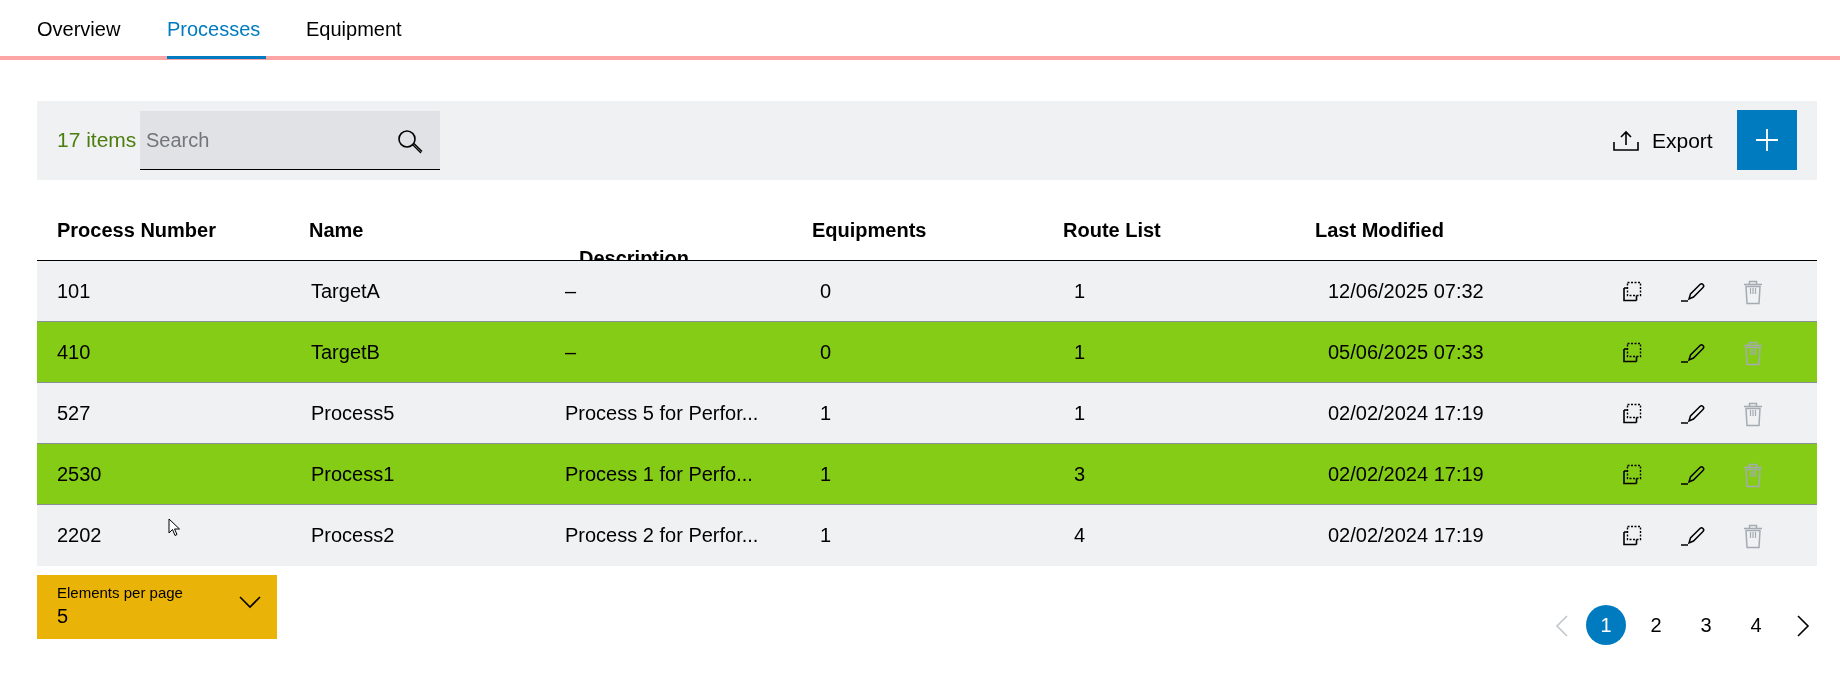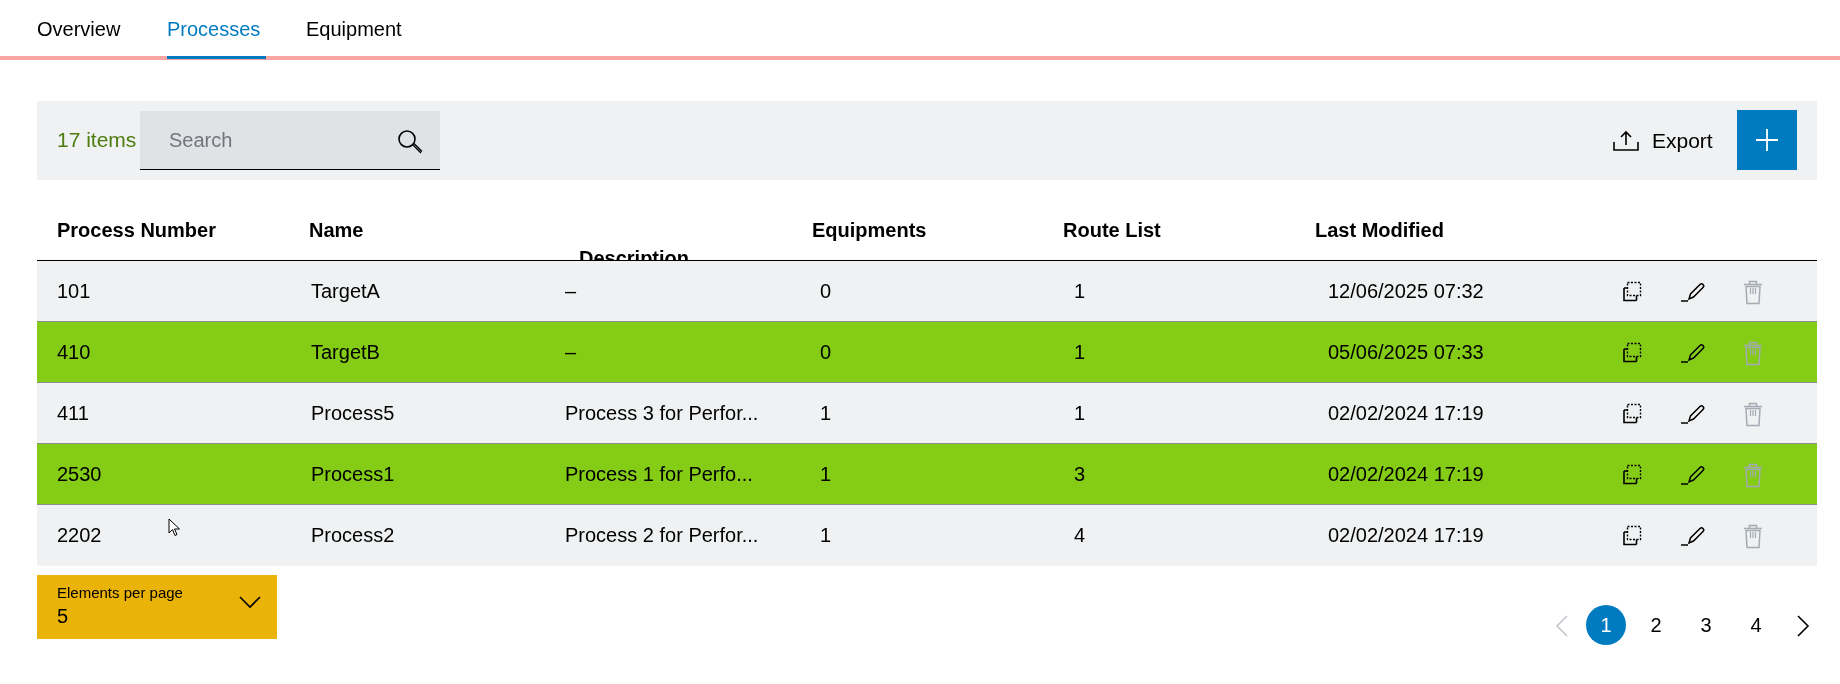--- a/index.html
+++ b/index.html
@@ -9,21 +9,21 @@
   
   .tabs { position: absolute; left: 0; top: 0; width: 1840px; height: 60px; border-bottom: 4px solid #fca5a5; }
   .tab { position: absolute; top: 16px; font-size: 20px; line-height: 26px; color: #000; cursor: pointer; }
   .tab.active { color: #007bc0; }
   .tab-underline { position: absolute; left: 167px; top: 56px; width: 99px; height: 3px; background: #007bc0; }
 
   
   .toolbar { position: absolute; left: 37px; top: 101px; width: 1780px; height: 79px; background: #eff1f2; }
   .items-count { position: absolute; left: 20px; top: 30px; font-size: 21px; line-height: 18px; color: #4d7c0f; }
   .search { position: absolute; left: 103px; top: 10px; width: 300px; height: 59px; background: #e0e2e5; border-bottom: 1px solid #000; }
-  .search input { position: absolute; left: 0; top: 0; width: 250px; height: 58px; border: none; background: transparent; padding-left: 29px; font-family: "Liberation Sans", sans-serif; font-size: 20px; color: #000; outline: none; }
+  .search input { position: absolute; left: 0; top: 0; width: 250px; height: 58px; border: none; background: transparent; padding-left: 6px; font-family: "Liberation Sans", sans-serif; font-size: 20px; color: #000; outline: none; }
   .search input::placeholder { color: #71767c; }
   .search-icon { position: absolute; right: 16px; top: 17px; width: 28px; height: 28px; }
   .export { position: absolute; left: 1575px; top: 24px; height: 32px; display: flex; align-items: center; cursor: pointer; }
   .export-icon { width: 28px; height: 24px; margin-right: 12px; }
   .export-label { font-size: 21px; color: #000; }
   .add-btn { position: absolute; left: 1700px; top: 9px; width: 60px; height: 60px; background: #007bc0; cursor: pointer; display: flex; align-items: center; justify-content: center; }
 
   
   .table { position: absolute; left: 37px; top: 180px; width: 1780px; }
   .thead { position: relative; height: 81px; border-bottom: 1.5px solid #000; }
@@ -134,23 +134,23 @@
         <path d="M1 23 H8" stroke="#000" stroke-width="1.5"></path>
       </svg>
     <svg class="action a2" viewBox="0 0 26 28">
         <path d="M4 6.5 H22 M9.5 6.5 V3.5 H16.5 V6.5" fill="none" stroke="#a4abb3" stroke-width="1.5"></path>
         <path d="M6 8.5 L7 25.5 H19 L20 8.5 Z" fill="none" stroke="#a4abb3" stroke-width="1.5"></path>
         <path d="M10.5 10 V16 M13 10 V16 M15.5 10 V16" stroke="#a4abb3" stroke-width="1.2"></path>
       </svg>
   </div>
 
   <div class="row alt">
-    <div class="td c0">411</div>
+    <div class="td c0">527</div>
     <div class="td c1">Process5</div>
-    <div class="td c2">Process 3 for Perfor...</div>
+    <div class="td c2">Process 5 for Perfor...</div>
     <div class="td c3">1</div>
     <div class="td c4">1</div>
     <div class="td c5">02/02/2024 17:19</div>
     <svg class="action a0" viewBox="0 0 26 28">
         <rect x="8.5" y="4.5" width="13" height="13" fill="none" stroke="#000" stroke-width="1.4" stroke-dasharray="2 1.5"></rect>
         <path d="M5 10 V22.5 H17.5" fill="none" stroke="#000" stroke-width="1.6"></path>
         <path d="M5 10 H8.5 M17.5 22.5 V17.5" fill="none" stroke="#000" stroke-width="1.6"></path>
       </svg>
     <svg class="action a1" viewBox="0 0 26 28">
         <path d="M9 21 L10.5 16 L20 6.5 A2 2 0 0 1 23 9.5 L13.5 19 Z" fill="none" stroke="#000" stroke-width="1.5"></path>

